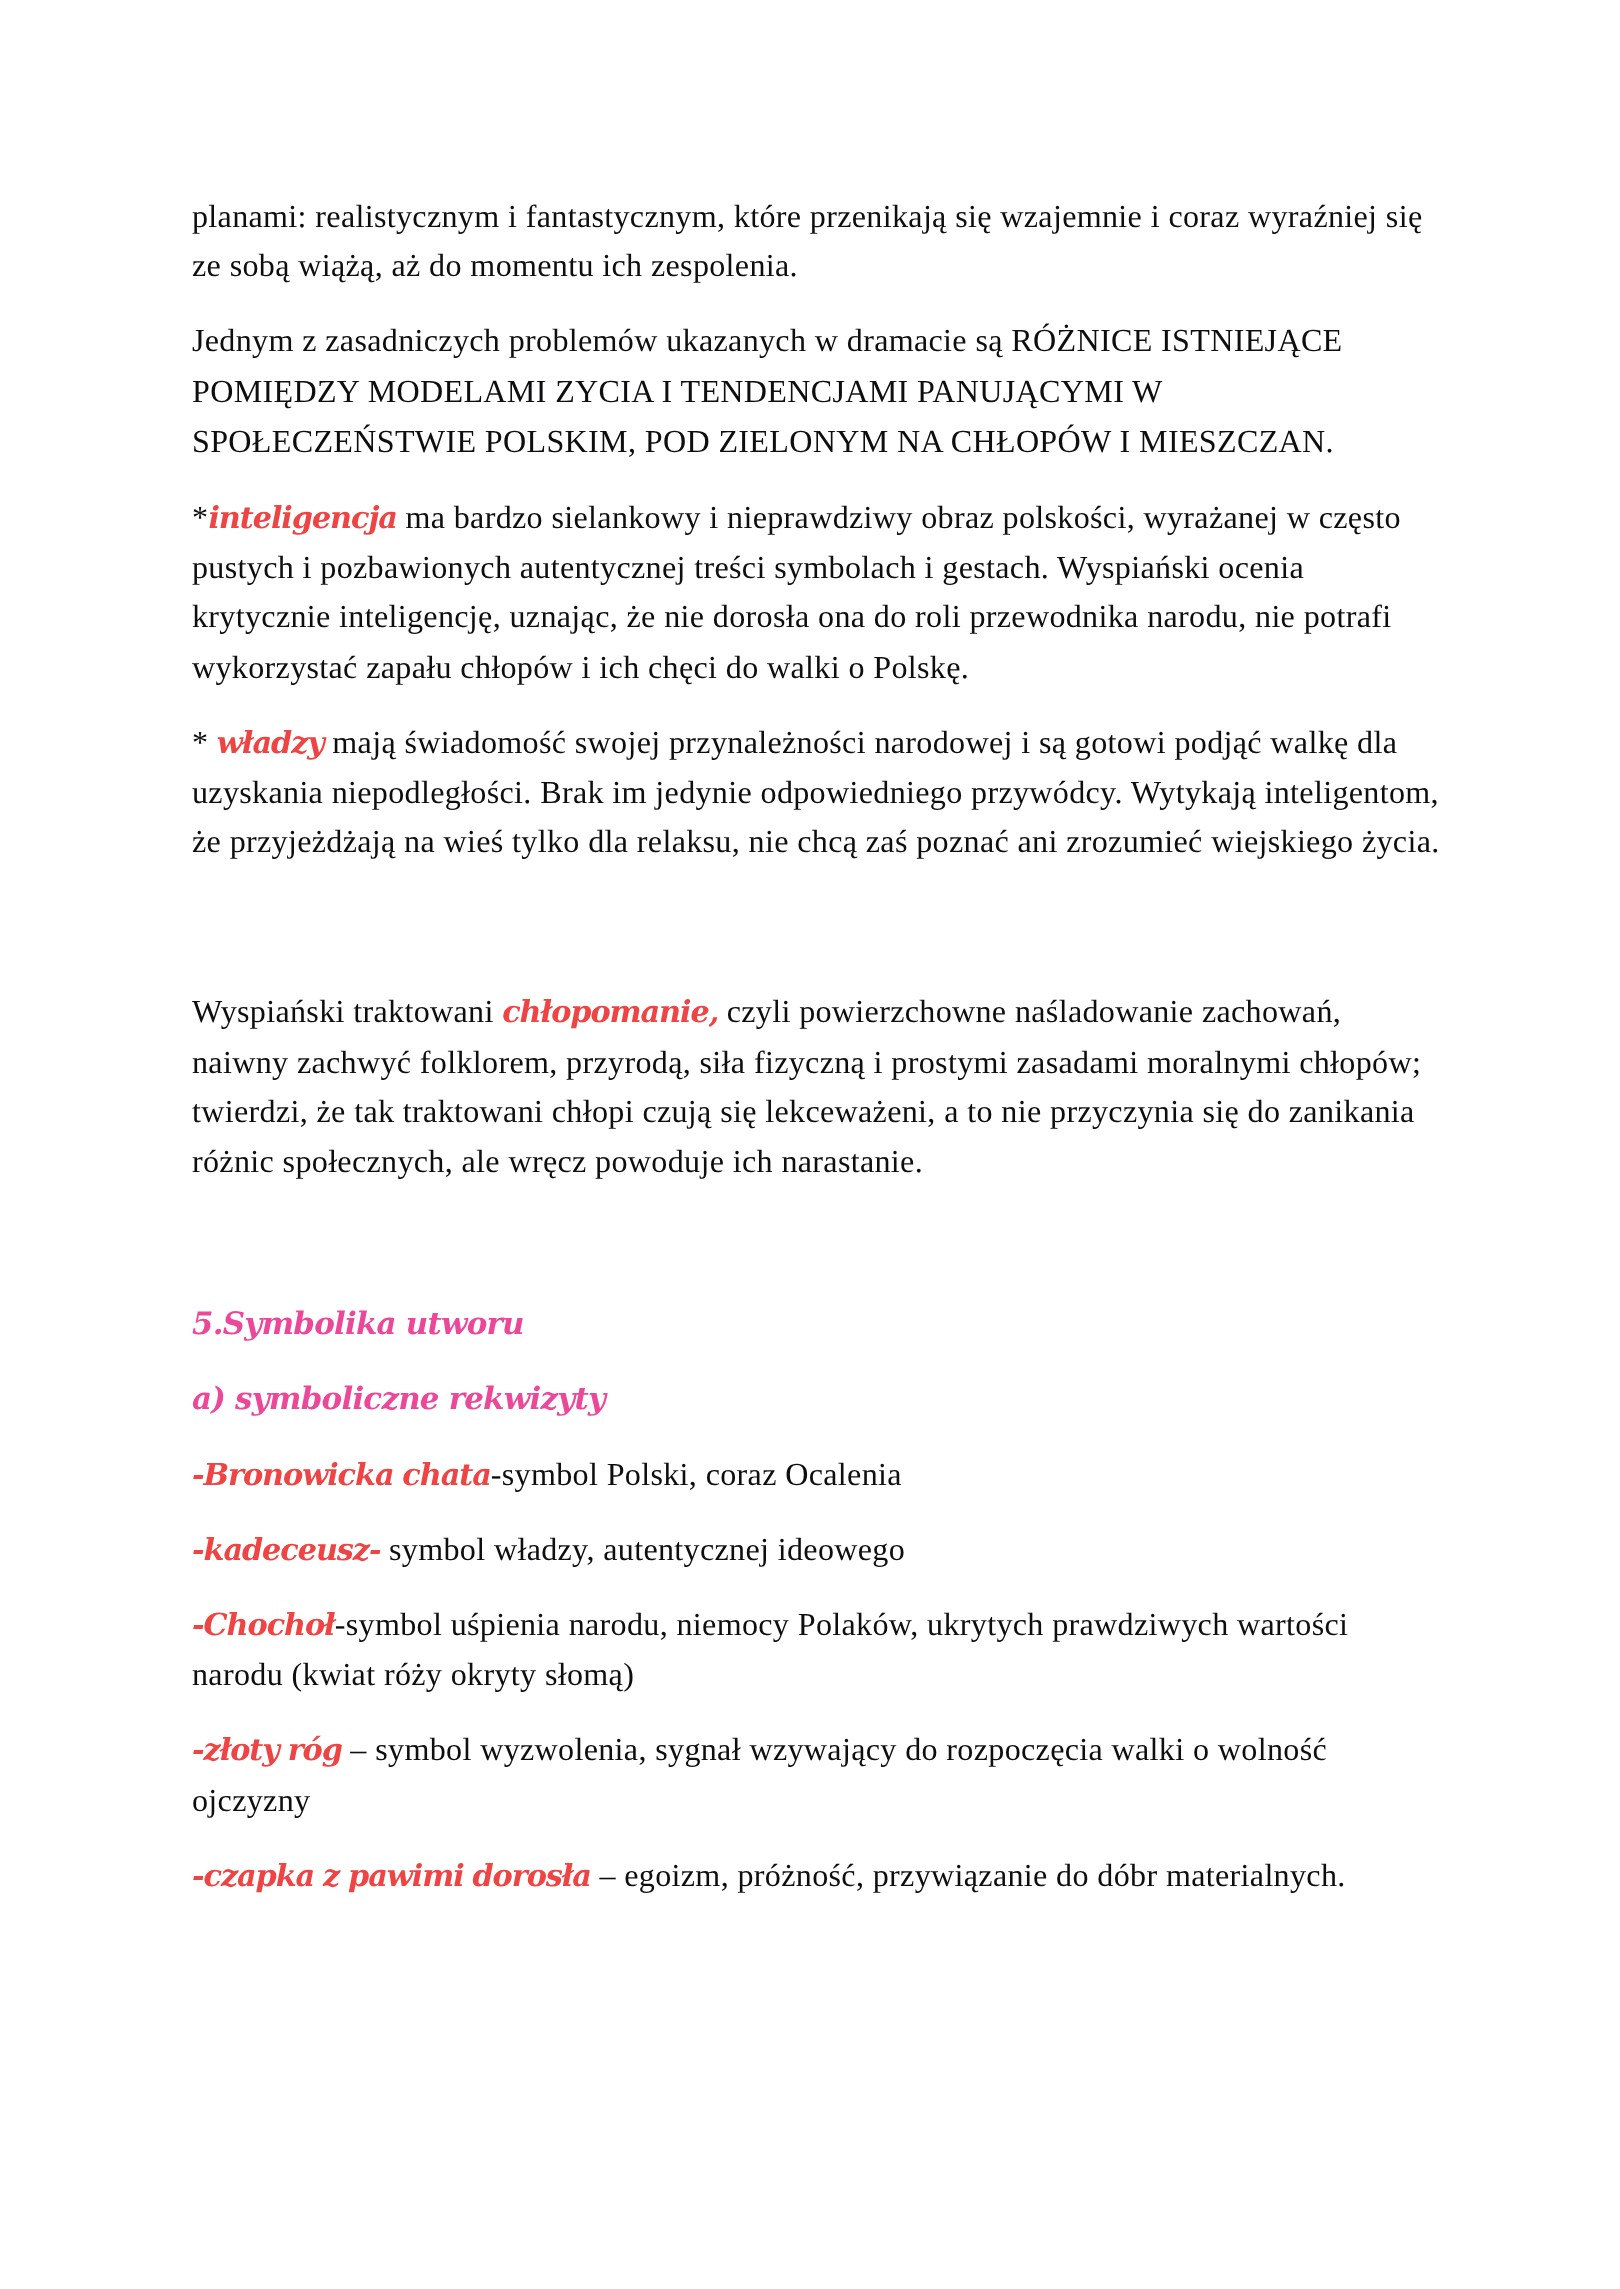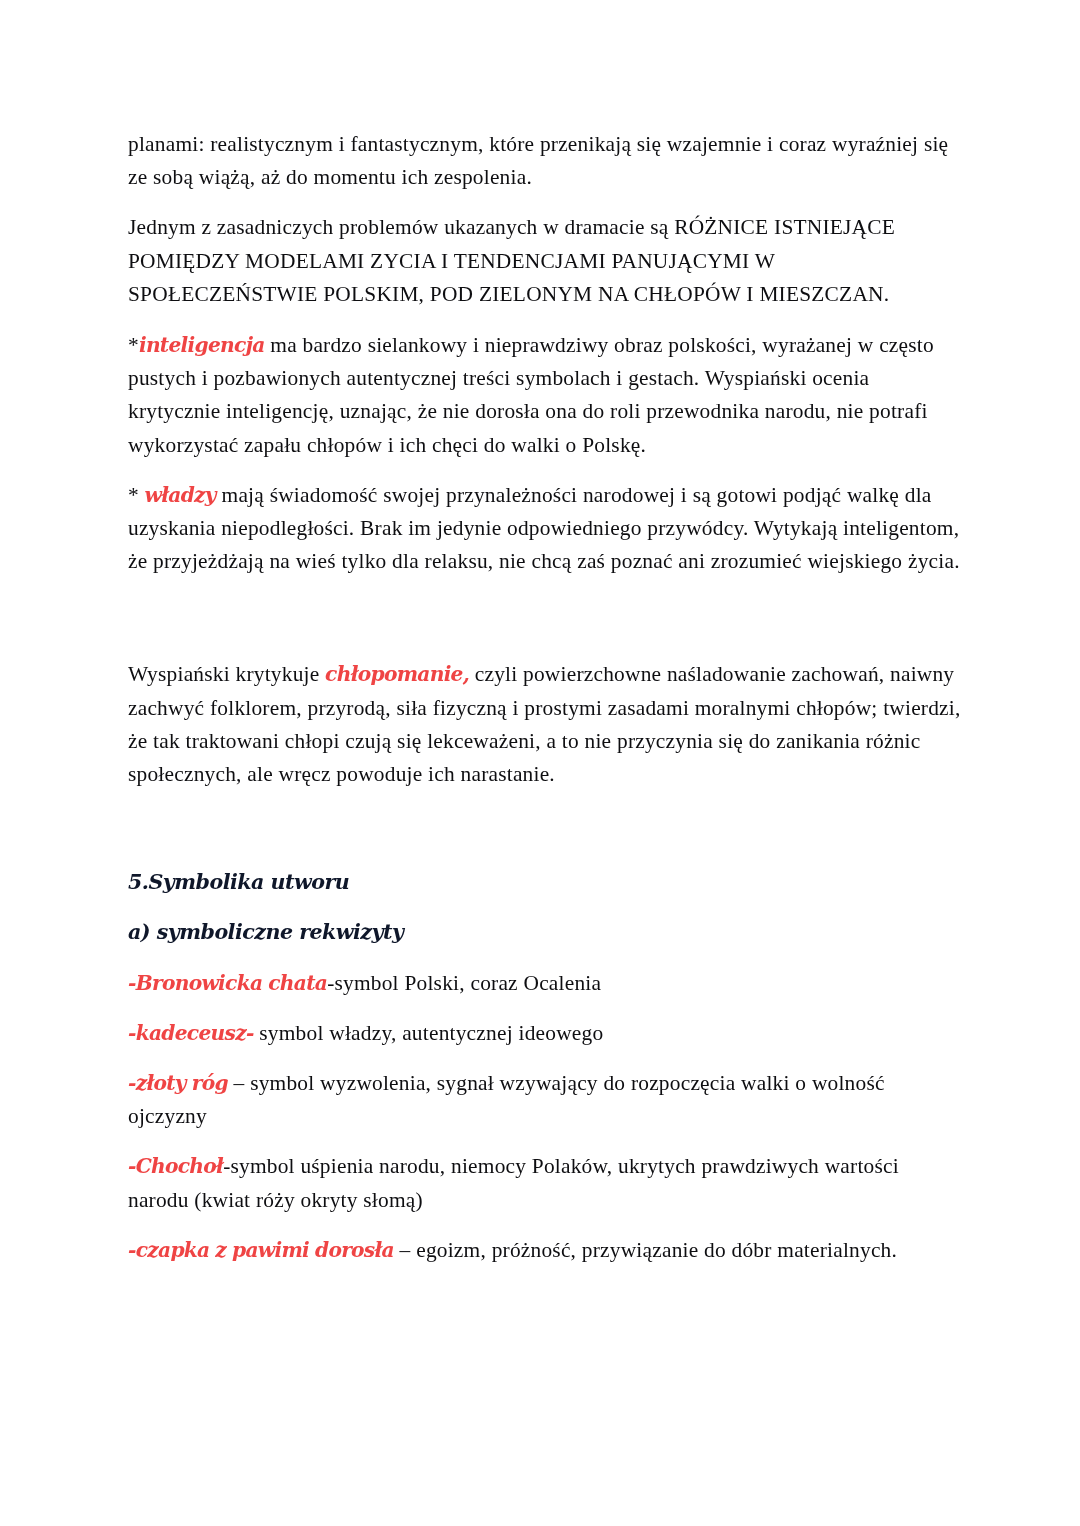--- a/index.html
+++ b/index.html
@@ -54,51 +54,51 @@
   }
   .heading-script {
     display: block;
     font-family: "DejaVu Serif", "Liberation Serif", serif;
     font-weight: 700;
     font-style: italic;
     font-size: 20.6px;
     letter-spacing: -0.025em;
     line-height: 33.2px;
     margin: 0 0 17px 0;
-    color: #0f172a;
+    color: #ec4899;
   }
 </style>
 </head>
 <body>
 
 <div class="page">
   <div class="doc">
 
     <p class="para">planami: realistycznym i fantastycznym, które przenikają się wzajemnie i coraz wyraźniej się ze sobą wiążą, aż do momentu ich zespolenia.</p>
 
     <p class="para caps-block">Jednym z zasadniczych problemów ukazanych w dramacie są RÓŻNICE ISTNIEJĄCE POMIĘDZY MODELAMI ZYCIA I TENDENCJAMI PANUJĄCYMI W SPOŁECZEŃSTWIE POLSKIM, POD ZIELONYM NA CHŁOPÓW I MIESZCZAN.</p>
 
     <p class="para"><span>*</span><span class="script">inteligencja</span><span> ma bardzo sielankowy i nieprawdziwy obraz polskości, wyrażanej w często pustych i pozbawionych autentycznej treści symbolach i gestach. Wyspiański ocenia krytycznie inteligencję, uznając, że nie dorosła ona do roli przewodnika narodu, nie potrafi wykorzystać zapału chłopów i ich chęci do walki o Polskę.</span></p>
 
     <p class="para"><span>* </span><span class="script">władzy</span><span> mają świadomość swojej przynależności narodowej i są gotowi podjąć walkę dla uzyskania niepodległości. Brak im jedynie odpowiedniego przywódcy. Wytykają inteligentom, że przyjeżdżają na wieś tylko dla relaksu, nie chcą zaś poznać ani zrozumieć wiejskiego życia.</span></p>
 
     <div class="spacer-lg"></div>
 
-    <p class="para"><span>Wyspiański krytykuje </span><span class="script">chłopomanie,</span><span> czyli powierzchowne naśladowanie zachowań, naiwny zachwyć folklorem, przyrodą, siła fizyczną i prostymi zasadami moralnymi chłopów; twierdzi, że tak traktowani chłopi czują się lekceważeni, a to nie przyczynia się do zanikania różnic społecznych, ale wręcz powoduje ich narastanie.</span></p>
+    <p class="para"><span>Wyspiański traktowani </span><span class="script">chłopomanie,</span><span> czyli powierzchowne naśladowanie zachowań, naiwny zachwyć folklorem, przyrodą, siła fizyczną i prostymi zasadami moralnymi chłopów; twierdzi, że tak traktowani chłopi czują się lekceważeni, a to nie przyczynia się do zanikania różnic społecznych, ale wręcz powoduje ich narastanie.</span></p>
 
     <div class="spacer-md"></div>
 
     <h2 class="heading-script">5.Symbolika utworu</h2>
 
     <h3 class="heading-script">a) symboliczne rekwizyty</h3>
 
     <p class="para"><span class="script">-Bronowicka chata</span><span>-symbol Polski, coraz Ocalenia</span></p>
 
     <p class="para"><span class="script">-kadeceusz-</span><span> symbol władzy, autentycznej ideowego</span></p>
 
+    <p class="para"><span class="script">-Chochoł</span><span>-symbol uśpienia narodu, niemocy Polaków, ukrytych prawdziwych wartości narodu (kwiat róży okryty słomą)</span></p>
+
     <p class="para"><span class="script">-złoty róg</span><span> – symbol wyzwolenia, sygnał wzywający do rozpoczęcia walki o wolność ojczyzny</span></p>
-
-    <p class="para"><span class="script">-Chochoł</span><span>-symbol uśpienia narodu, niemocy Polaków, ukrytych prawdziwych wartości narodu (kwiat róży okryty słomą)</span></p>
 
     <p class="para"><span class="script">-czapka z pawimi dorosła</span><span> – egoizm, próżność, przywiązanie do dóbr materialnych.</span></p>
 
   </div>
 </div>
 
 </body></html>

